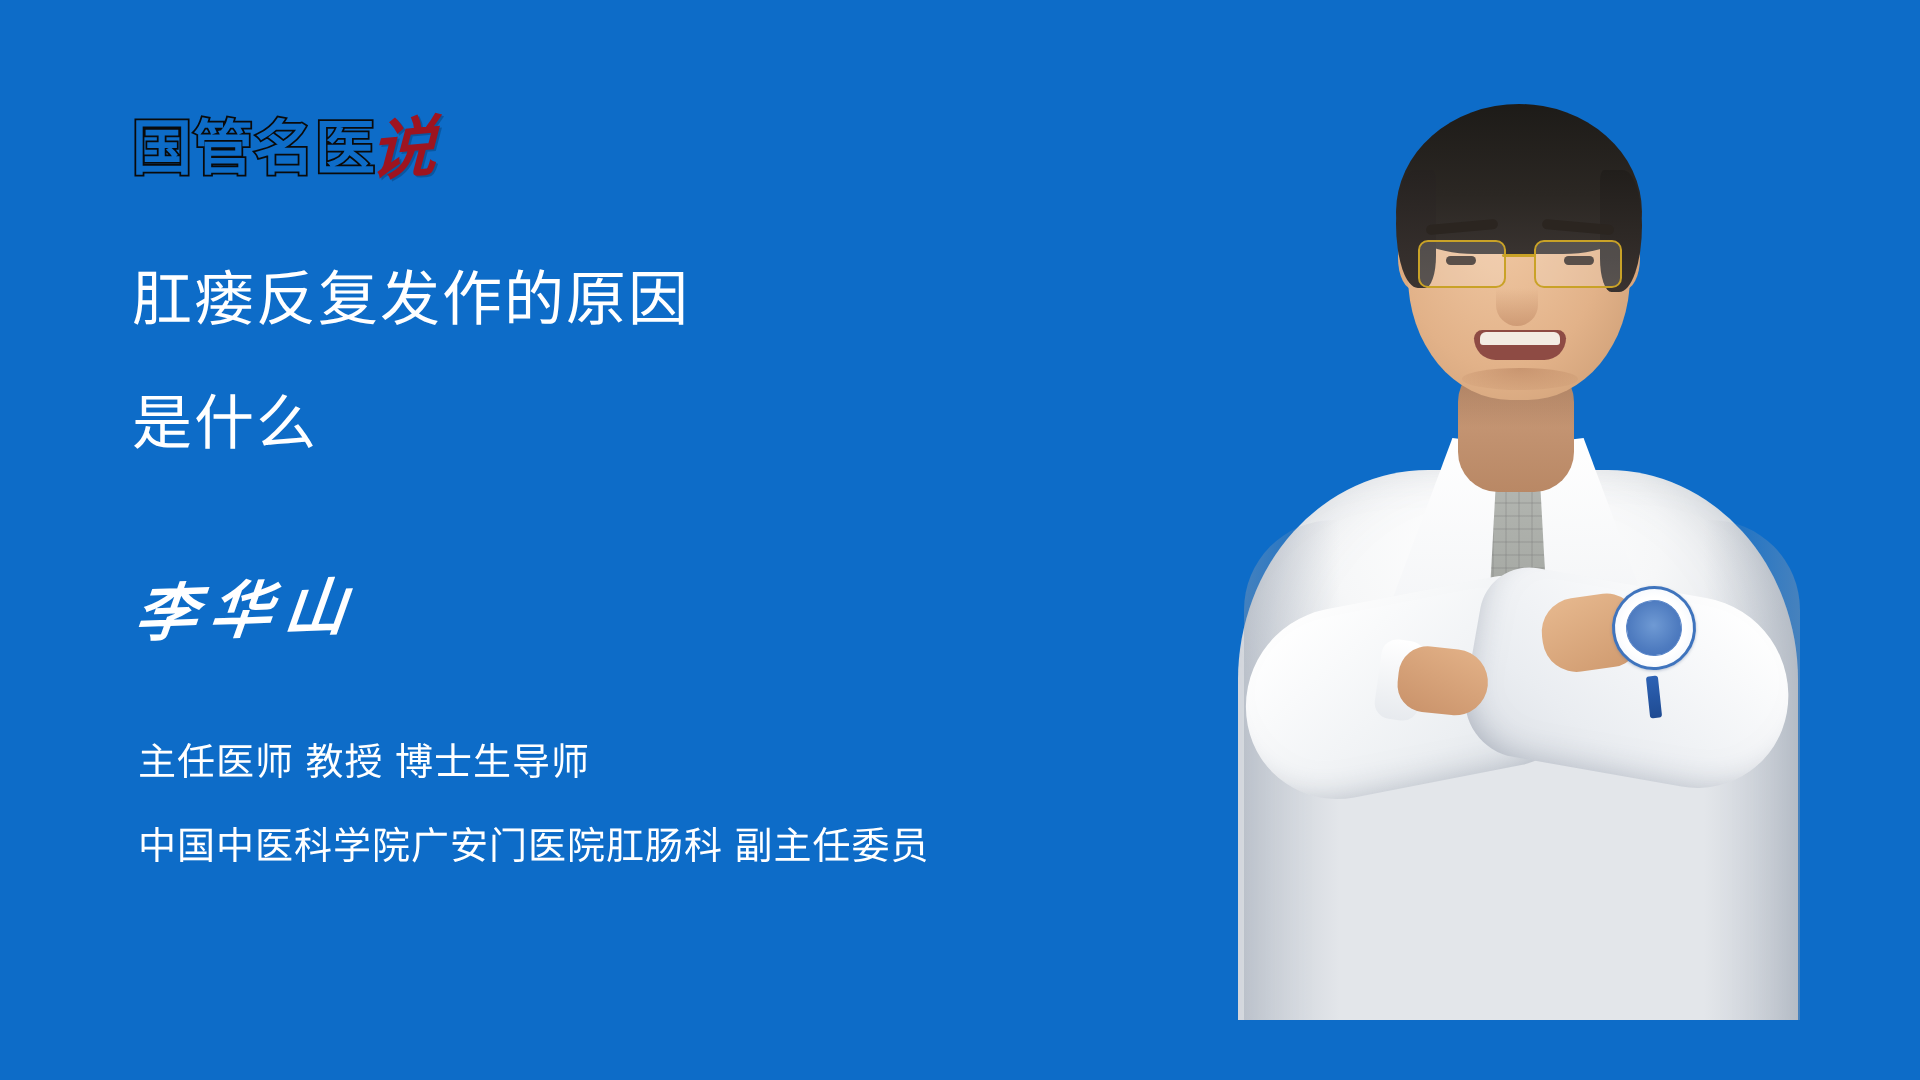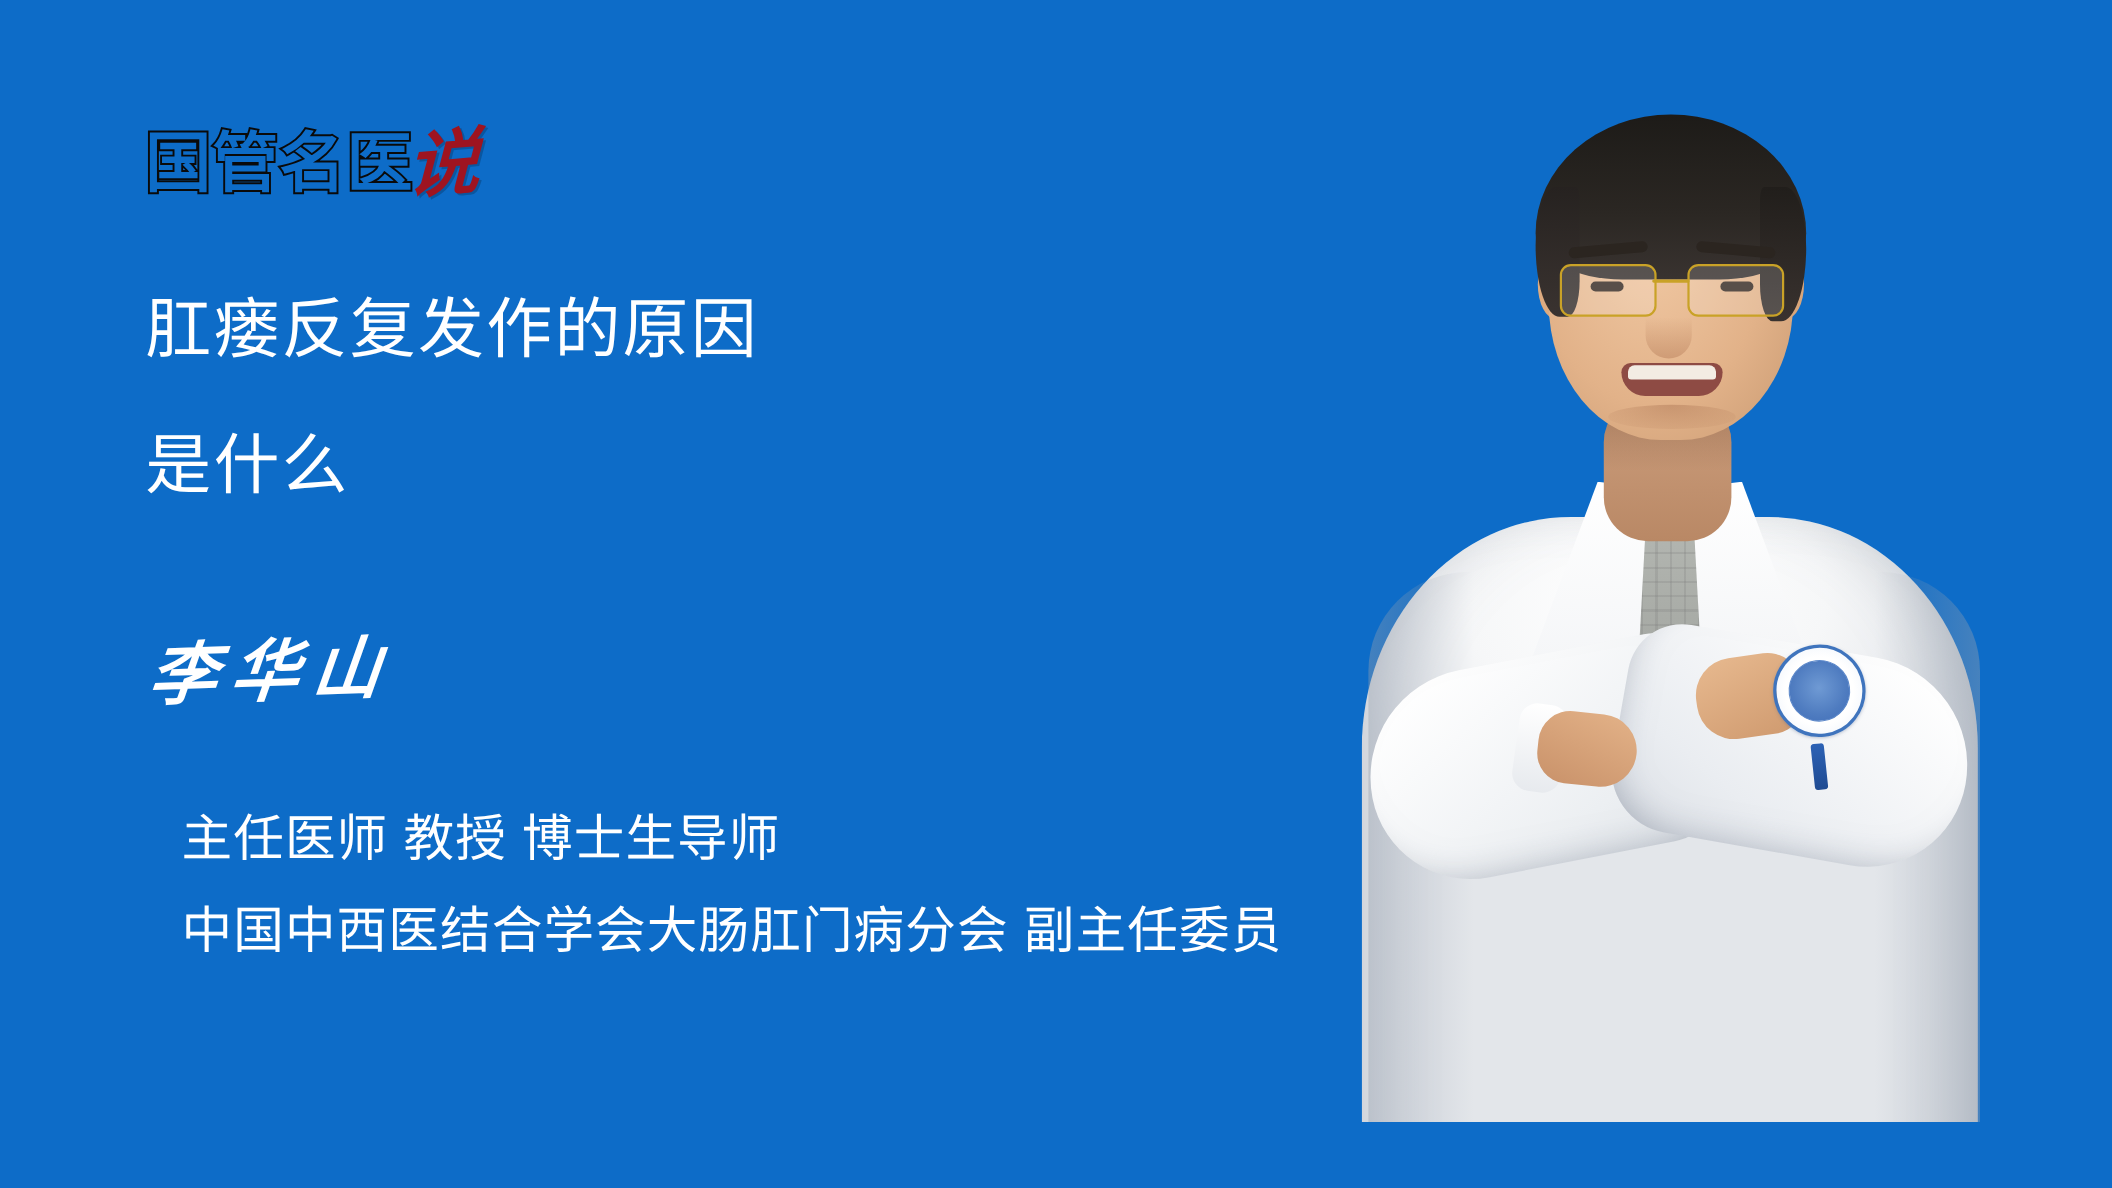--- a/index.html
+++ b/index.html
@@ -86,26 +86,25 @@
 
   
   #credentials {
     position: absolute;
     left: 138px;
     top: 720px;
     width: 1120px;
   }
   #credentials .cline {
     color: #ffffff;
-    font-size: 46px;
+    font-size: 38px;
     line-height: 84px;
     font-weight: 400;
     letter-spacing: 1px;
     white-space: nowrap;
-    margin-left: 27px;
   }
 
   
   #doctor-photo {
     position: absolute;
     left: 1140px;
     top: 0px;
     width: 780px;
     height: 1080px;
   }
@@ -351,21 +350,21 @@
 
   <div id="title">
     <div class="tline">肛瘘反复发作的原因</div>
     <div class="tline">是什么</div>
   </div>
 
   <div id="doctor-name">李华山</div>
 
   <div id="credentials">
     <div class="cline">主任医师  教授  博士生导师</div>
-    <div class="cline">中国中西医结合学会大肠肛门病分会  副主任委员</div>
+    <div class="cline">中国中医科学院广安门医院肛肠科  副主任委员</div>
   </div>
 
   <div id="doctor-photo">
     <div class="coat"></div>
     <div class="coat-shadow-l"></div>
     <div class="coat-shadow-r"></div>
 
     <div class="shirt"></div>
     <div class="lapel-l"></div>
     <div class="lapel-r"></div>

